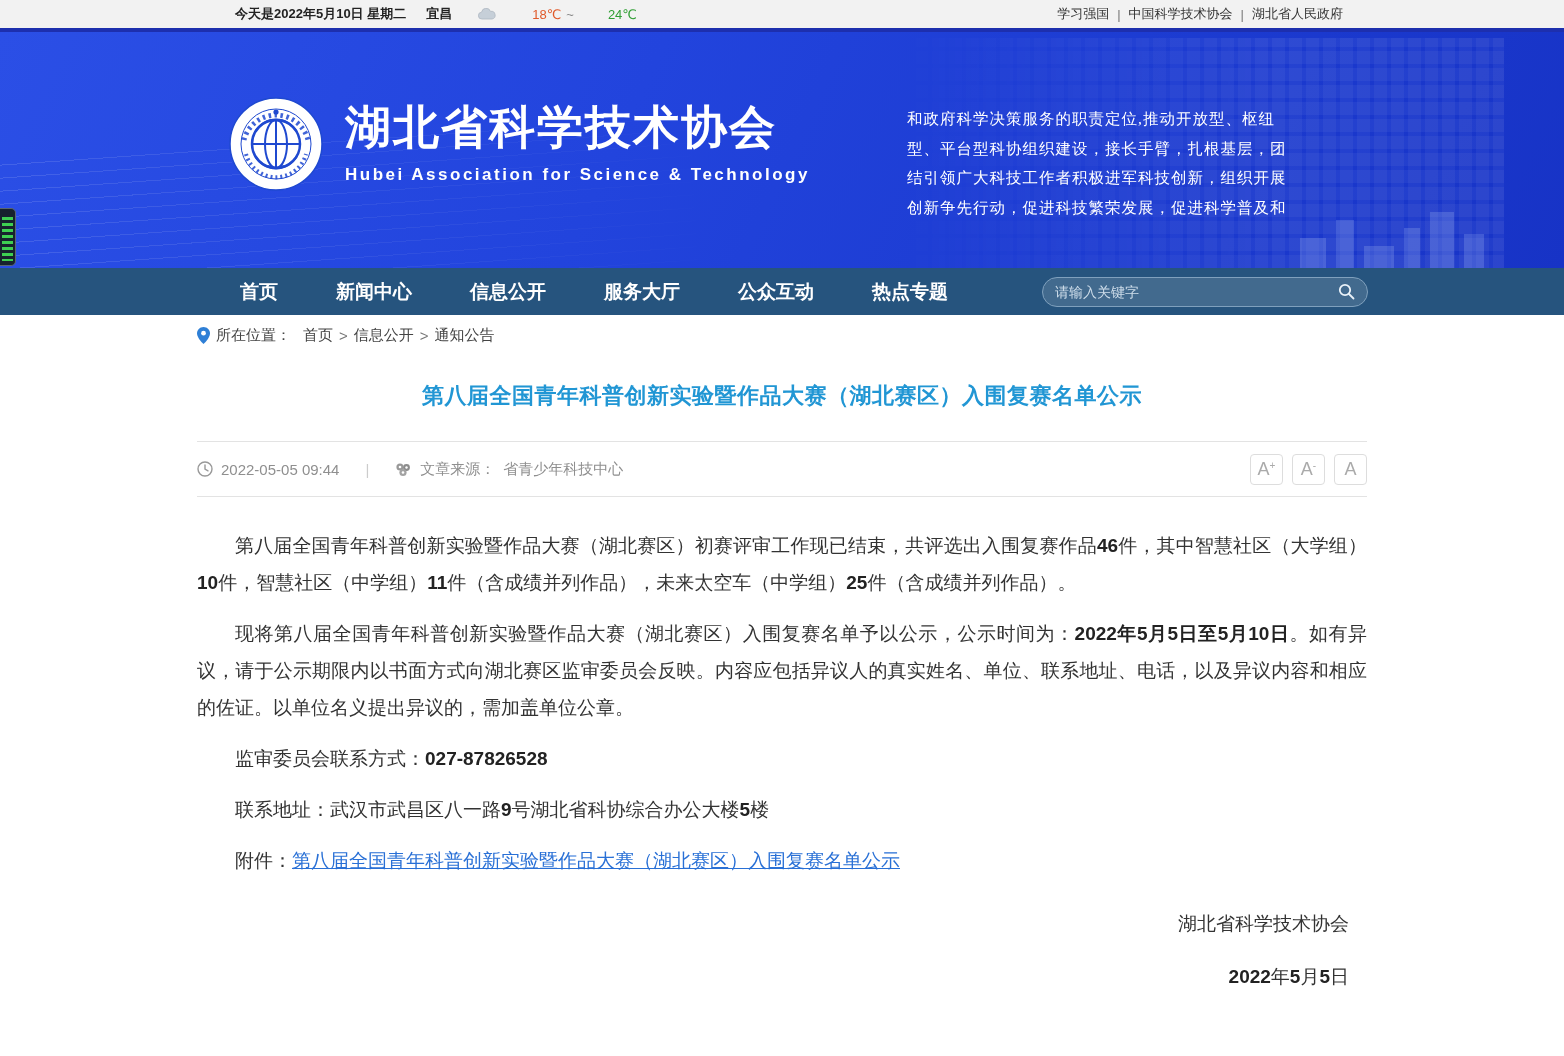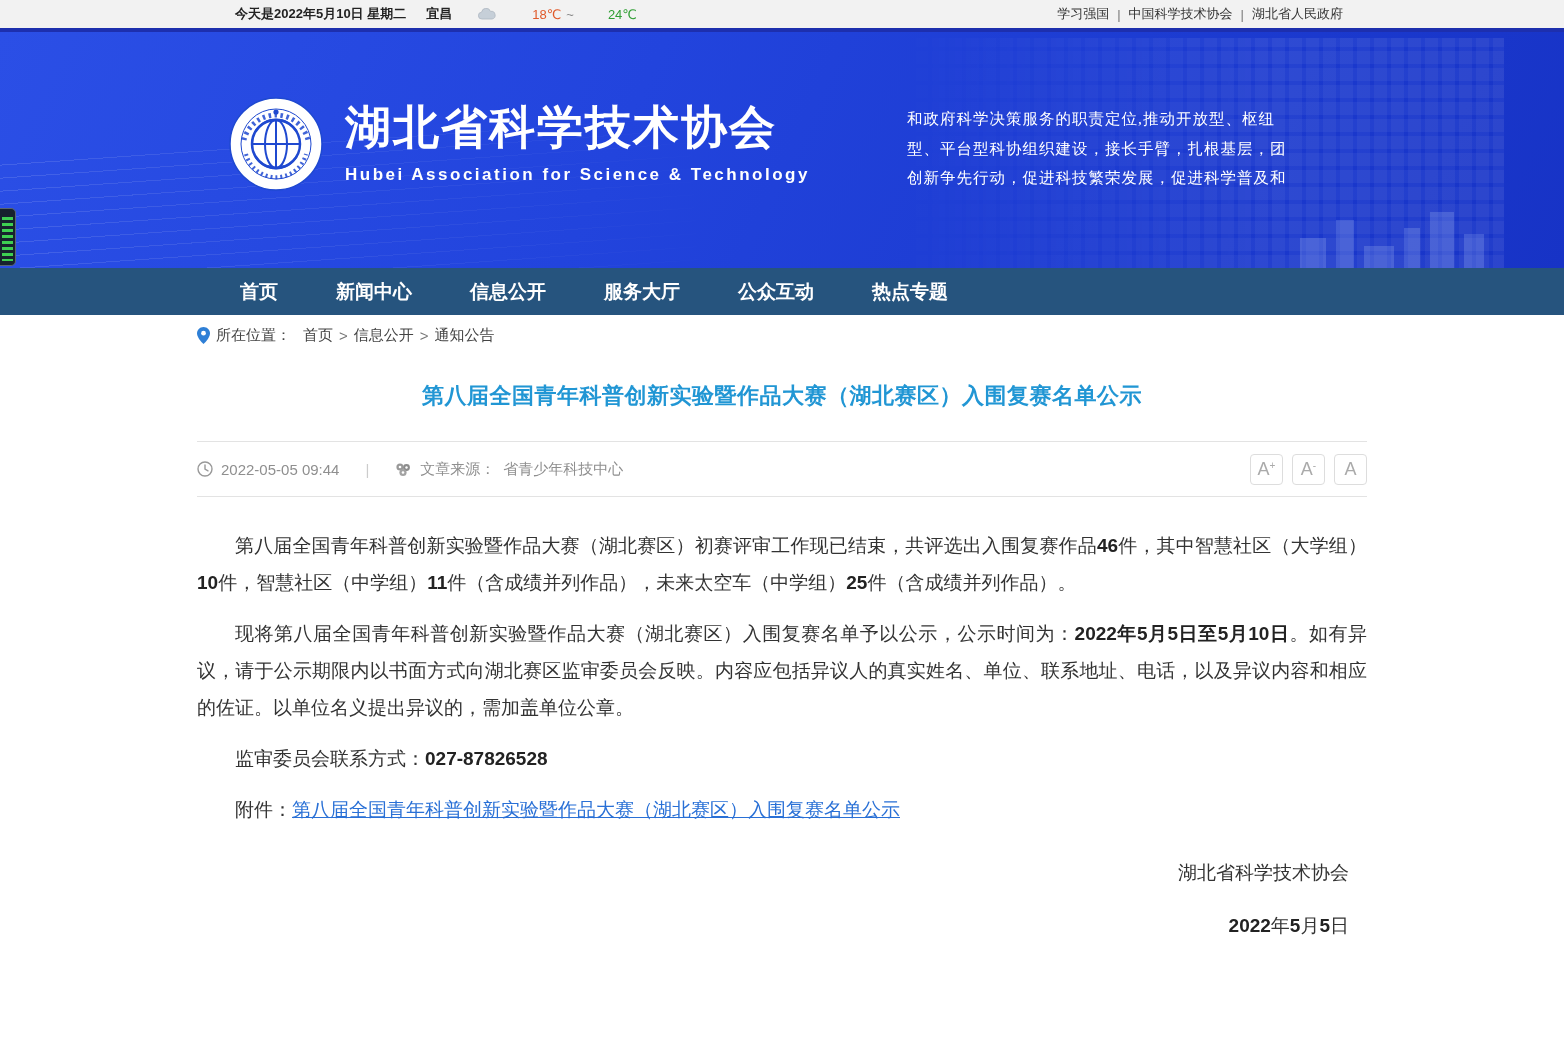--- a/index.html
+++ b/index.html
@@ -163,37 +163,49 @@
   </div>
 
   <div class="brand">
     <div class="brand-cn">湖北省科学技术协会</div>
     <div class="brand-en">Hubei Association for Science &amp; Technology</div>
   </div>
 
   <div class="header-intro">
       <div class="intro-line">和政府科学决策服务的职责定位,推动开放型、枢纽</div>
       <div class="intro-line">型、平台型科协组织建设，接长手臂，扎根基层，团</div>
+      <div class="intro-line">结引领广大科技工作者积极进军科技创新，组织开展</div>
       <div class="intro-line">创新争先行动，促进科技繁荣发展，促进科学普及和</div>
     </div>
 
   <div class="side-widget">
     <div class="stripes"></div>
   </div>
 </div>
 
 <div class="nav">
   <div class="nav-menu">
       <a class="nav-item">首页</a>
       <a class="nav-item">新闻中心</a>
       <a class="nav-item">信息公开</a>
       <a class="nav-item">服务大厅</a>
       <a class="nav-item">公众互动</a>
       <a class="nav-item">热点专题</a>
     </div>
+  <div class="search-box">
+    <input class="search-input" type="text" placeholder="请输入关键字" style="">
+    <button class="search-btn">
+      <span class="icon">
+        <svg width="17" height="17" viewBox="0 0 17 17">
+            <circle cx="7" cy="7" r="5.2" fill="none" stroke="#eaf2f9" stroke-width="1.8"></circle>
+            <line x1="11" y1="11" x2="15.5" y2="15.5" stroke="#eaf2f9" stroke-width="1.8" stroke-linecap="round"></line>
+          </svg>
+      </span>
+    </button>
+  </div>
 </div>
 
 <div class="container">
 
   <div class="breadcrumb">
     <span class="icon">
       <svg width="13" height="17" viewBox="0 0 13 17">
           <path d="M6.5 0 C2.9 0 0 2.9 0 6.4 C0 11 6.5 17 6.5 17 S13 11 13 6.4 C13 2.9 10.1 0 6.5 0 Z" fill="#2e7fd6"></path>
           <circle cx="6.5" cy="6.2" r="2.4" fill="#ffffff"></circle>
         </svg>
@@ -237,18 +249,19 @@
         <button class="fs-btn">A<sup>+</sup></button>
         <button class="fs-btn">A<sup>-</sup></button>
         <button class="fs-btn">A</button>
       </div>
   </div>
 
   <div class="article-body">
       <p class="para"><span>第八届全国青年科普创新实验暨作品大赛（湖北赛区）初赛评审工作现已结束，共评选出入围复赛作品</span><b>46</b><span>件，其中智慧社区（大学组）</span><b>10</b><span>件，智慧社区（中学组）</span><b>11</b><span>件（含成绩并列作品），未来太空车（中学组）</span><b>25</b><span>件（含成绩并列作品）。</span></p>
       <p class="para"><span>现将第八届全国青年科普创新实验暨作品大赛（湖北赛区）入围复赛名单予以公示，公示时间为：</span><b>2022年5月5日至5月10日</b><span>。如有异议，请于公示期限内以书面方式向湖北赛区监审委员会反映。内容应包括异议人的真实姓名、单位、联系地址、电话，以及异议内容和相应的佐证。以单位名义提出异议的，需加盖单位公章。</span></p>
       <p class="para"><span>监审委员会联系方式：</span><b>027-87826528</b></p>
+      <p class="para"><span>联系地址：武汉市武昌区八一路</span><b>9</b><span>号湖北省科协综合办公大楼</span><b>5</b><span>楼</span></p>
       <p class="para"><span>附件：</span><a class="body-link">第八届全国青年科普创新实验暨作品大赛（湖北赛区）入围复赛名单公示</a></p>
       <p class="para right" style="margin-top: 26px;"><span>湖北省科学技术协会</span></p>
       <p class="para right" style="margin-top: 16px;"><b>2022</b><span>年</span><b>5</b><span>月</span><b>5</b><span>日</span></p>
     </div>
 
 </div>
 
 </body></html>

